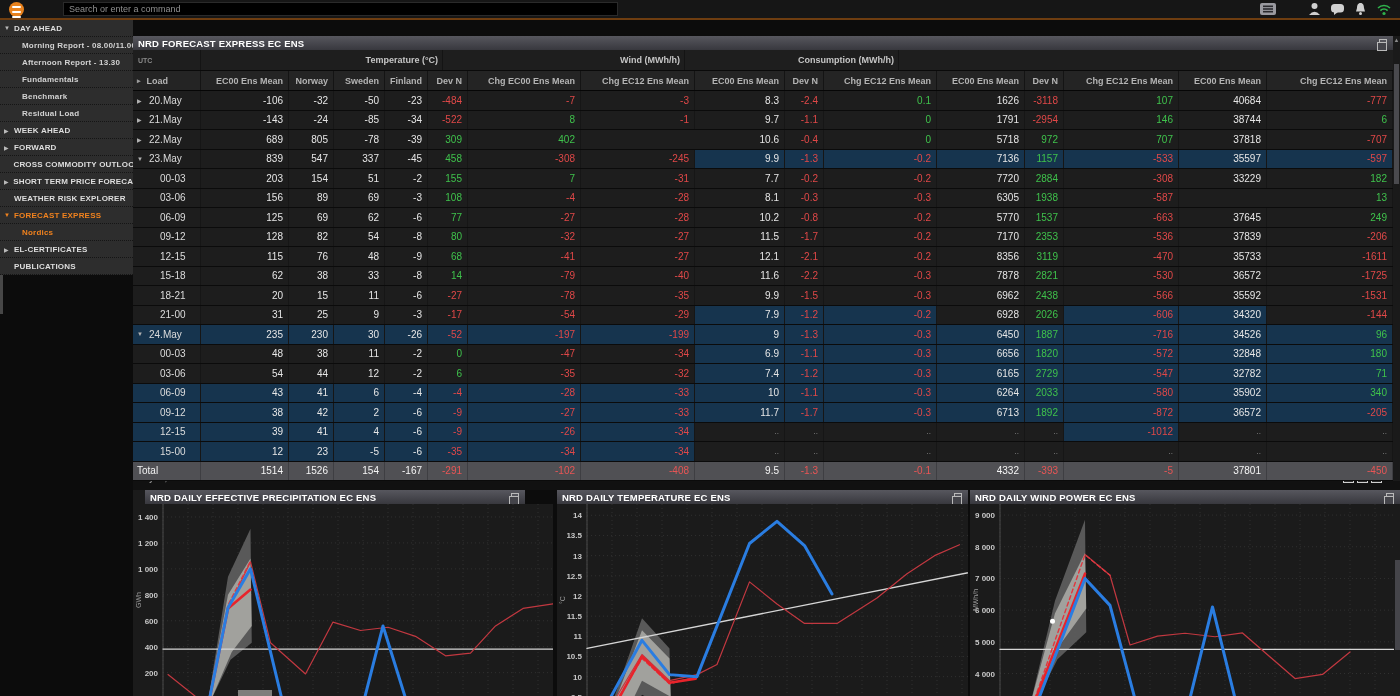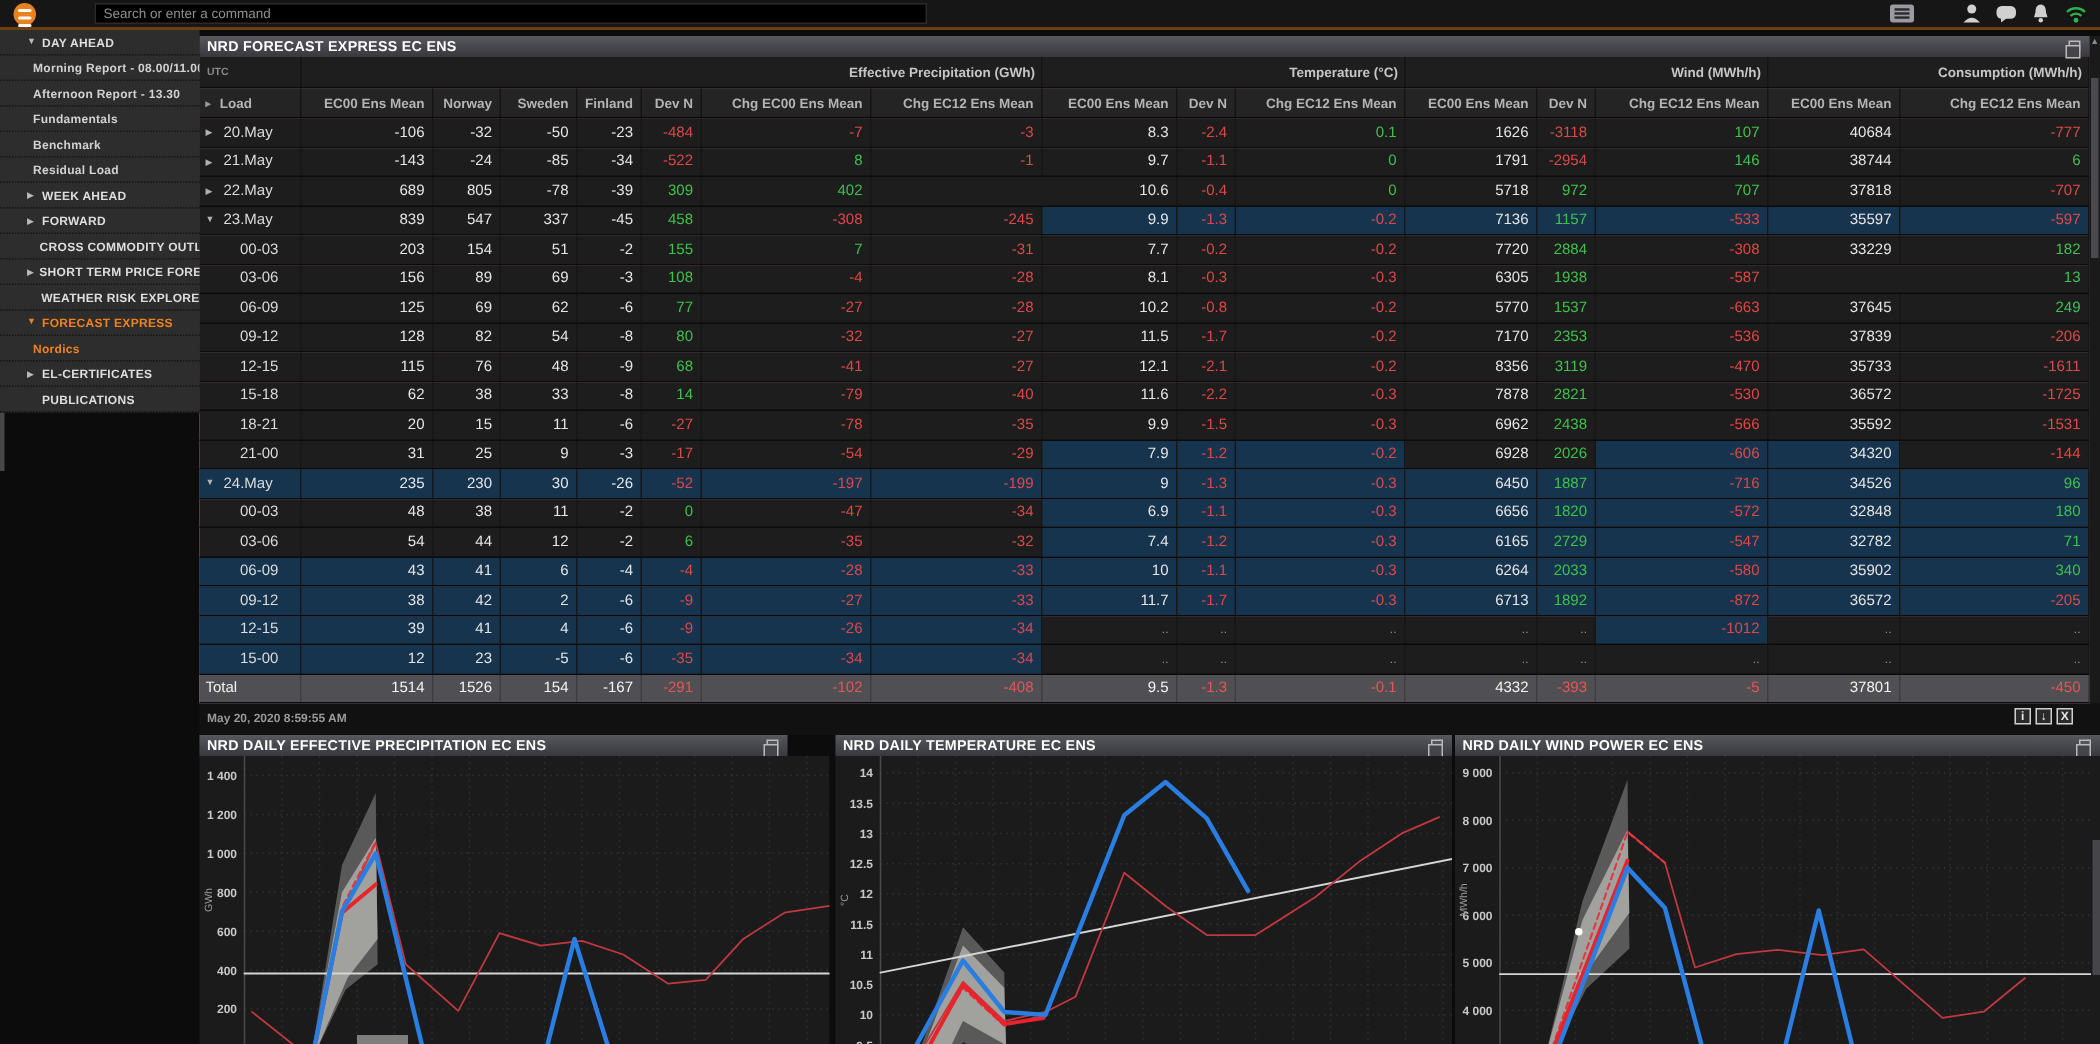--- a/index.html
+++ b/index.html
@@ -15,30 +15,30 @@
   #search { position:absolute; left:63px; top:2px; width:555px; height:14px; background:#000;
             border:1px solid #2a2a2a; color:#bdbdbd; font-size:9px; padding:0 5px;
             font-family:"Liberation Sans", sans-serif; }
   #search::placeholder { color:#8f8f8f; }
   .tb-icons { position:absolute; right:8px; top:1px; height:16px; display:flex; gap:9px; align-items:center;}
   #accentline { position:absolute; left:0; top:18px; width:1400px; height:2px; background:#6e3d10; z-index:29;}
 
   
   #sidebar { position:absolute; left:0; top:20px; width:133px; background:#161616; z-index:10;}
   .side-item { height:17px; background:#2d2d2d; border-bottom:1px dotted #151515; display:flex;
-               align-items:center; padding-left:18px; cursor:pointer; }
+               align-items:center; padding-left:4px; cursor:pointer; }
   .side-item .arr { width:10px; font-size:6px; color:#b9b9b9; }
   .side-item .lbl { font-size:8px; font-weight:bold; color:#dedede; letter-spacing:.2px; white-space:nowrap; overflow:hidden;}
   .side-item.sub { padding-left:22px; }
   .side-item.sub .lbl { color:#d2d2d2; }
   .side-item.sel .lbl, .side-item.sel .arr { color:#f0821e; }
   #left-hint { position:absolute; left:0; top:270px; width:3px; height:44px; background:#474747; }
 
   
-  #tablepanel { position:absolute; left:133px; top:24px; width:1260px; background:#f9a8d4; z-index:5;}
+  #tablepanel { position:absolute; left:133px; top:36px; width:1260px; background:#f9a8d4; z-index:5;}
   .panel-title { height:14px; background:linear-gradient(#57575e,#38383e); display:flex; align-items:center;
                  padding:0 5px; position:relative; }
   .panel-title .pt { font-size:9.5px; font-weight:bold; color:#fff; letter-spacing:.2px;}
   .win-icon { position:absolute; right:6px; top:3px; width:8px; height:7px; border:1px solid #b9b9b9; background:#55555c;}
   .win-icon:before { content:""; position:absolute; left:-3px; top:2px; width:8px; height:7px;
                      border:1px solid #b9b9b9; background:#44444a; }
   #thead .grow { display:flex; height:21px; background:#1e1e1e; border-bottom:1px solid #0a0a0a;}
   #thead .hrow { display:flex; height:20px; background:#242424; border-bottom:1px solid #060606;}
   .gc { font-size:9px; font-weight:bold; color:#c6c6c6; display:flex; align-items:center;
         justify-content:flex-end; padding-right:4px; border-right:1px solid #141414; }
@@ -175,21 +175,20 @@
 <div id="left-hint"></div>
 
 <div id="tablepanel">
   <div class="panel-title">
     <span class="pt">NRD FORECAST EXPRESS EC ENS</span>
     <span class="win-icon"></span>
   </div>
   <div id="thead">
       <div class="grow">
         <div class="gc utc" style="width: 68px;">UTC</div>
-        <div class="gc" style="width: 494px;">Effective Precipitation (GWh)</div>
         <div class="gc" style="width: 242px;">Temperature (°C)</div>
         <div class="gc" style="width: 242px;">Wind (MWh/h)</div>
         <div class="gc" style="width: 214px;">Consumption (MWh/h)</div>
       </div>
       <div class="hrow">
         <div class="hc first" style="width: 68px;">Load</div>
         <div class="hc" style="width: 88px;">EC00 Ens Mean</div>
         <div class="hc" style="width: 45px;">Norway</div>
         <div class="hc" style="width: 51px;">Sweden</div>
         <div class="hc" style="width: 43px;">Finland</div>
@@ -621,21 +620,21 @@
 
 <div id="footerstrip">
   <span id="stamp">May 20, 2020 8:59:55 AM</span>
   <div class="f-icons" id="ficons">
       <div class="fi">i</div>
       <div class="fi">↓</div>
       <div class="fi">X</div>
     </div>
 </div>
 
-<div class="chartpanel" style="left:133px; width:392px;">
+<div class="chartpanel" style="left:133px; width:392px;padding-left:12px;">
   <div class="panel-title">
     <span class="pt">NRD DAILY EFFECTIVE PRECIPITATION EC ENS</span>
     <span class="win-icon"></span>
   </div>
   <svg id="chart0" width="420" height="192">
       <rect x="0" y="0" width="420" height="192" fill="#1b1b1b"></rect>
       <line x1="30" y1="0" x2="30" y2="192" stroke="#303030" stroke-dasharray="1 3" stroke-width="1"></line>
       <line x1="55" y1="0" x2="55" y2="192" stroke="#303030" stroke-dasharray="1 3" stroke-width="1"></line>
       <line x1="80" y1="0" x2="80" y2="192" stroke="#303030" stroke-dasharray="1 3" stroke-width="1"></line>
       <line x1="105" y1="0" x2="105" y2="192" stroke="#303030" stroke-dasharray="1 3" stroke-width="1"></line>

